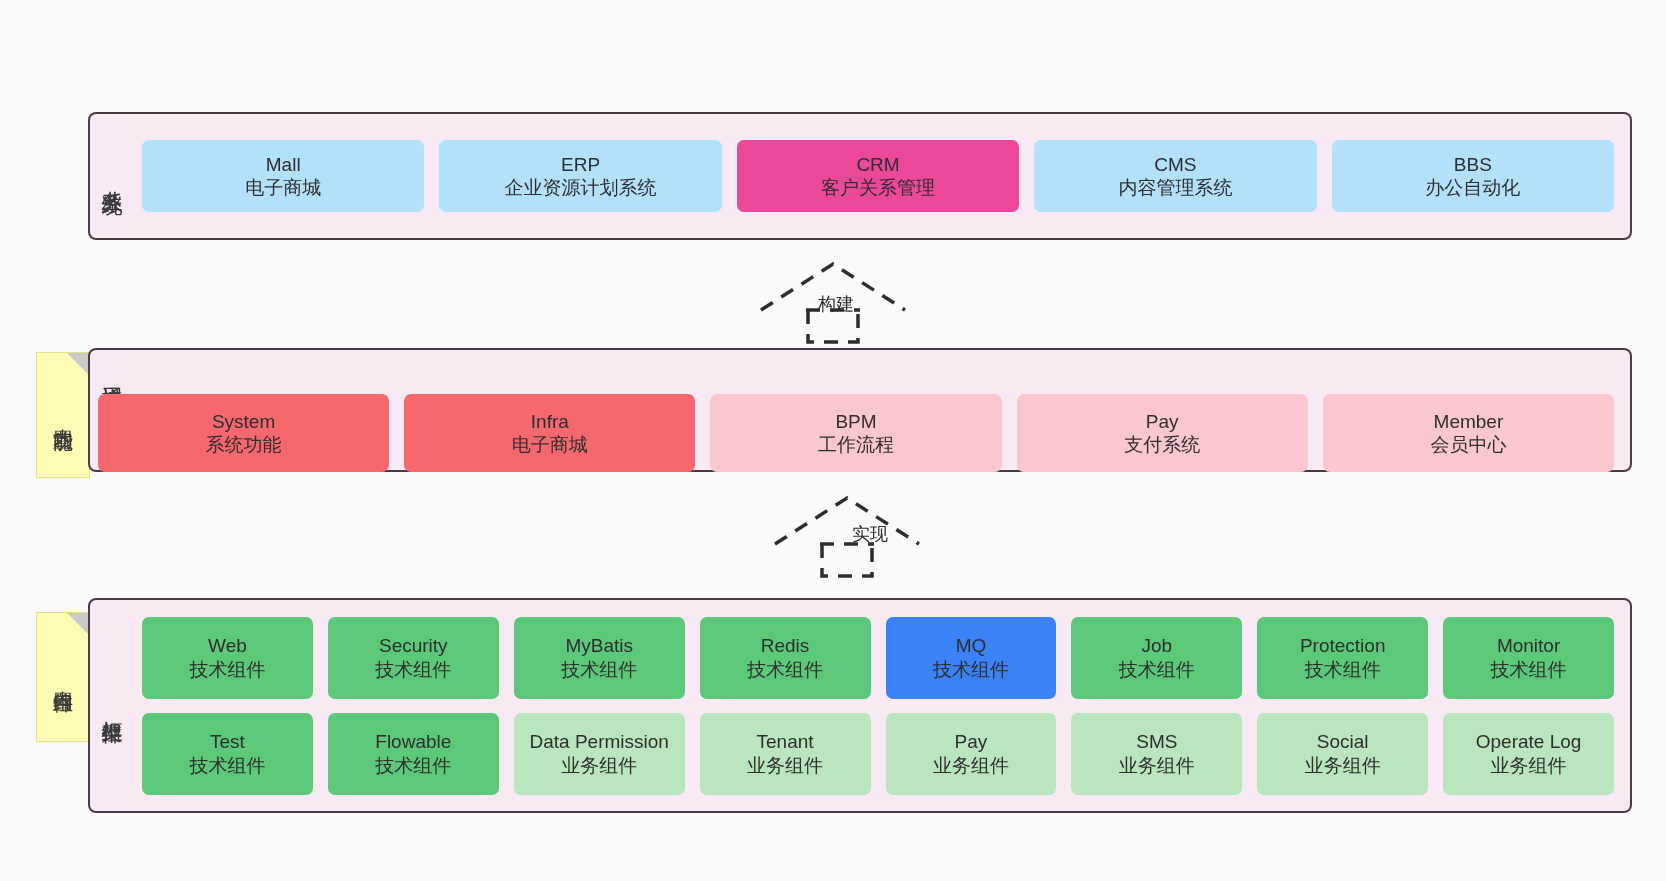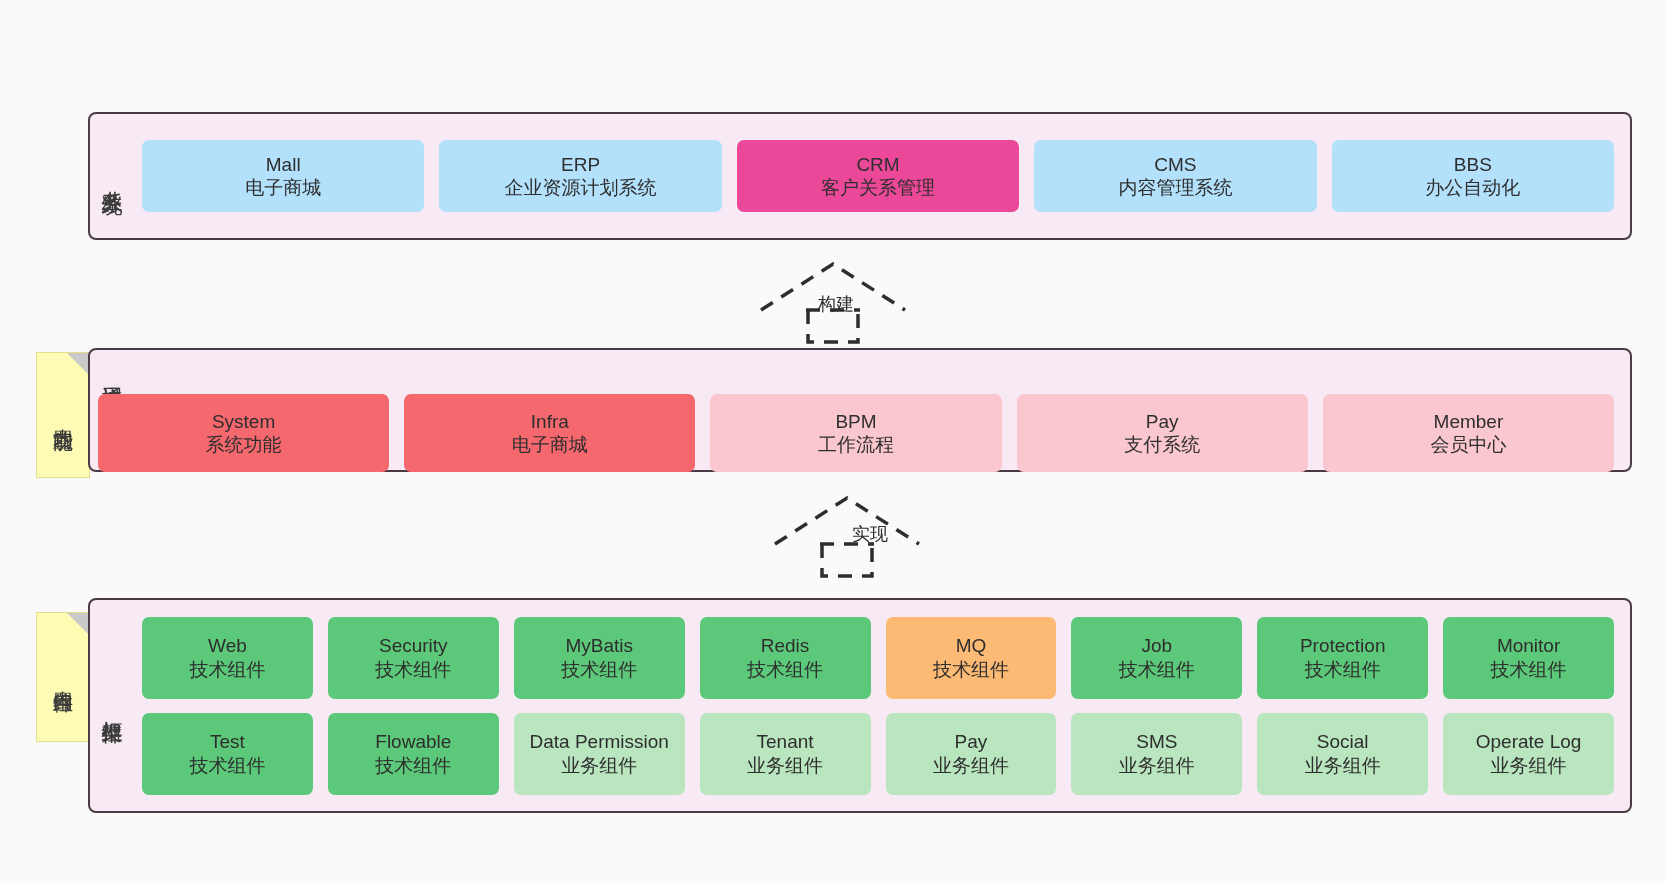--- a/index.html
+++ b/index.html
@@ -226,21 +226,21 @@
           <span class="l2">技术组件</span>
         </div>
         <div class="node" style="background:#5cc879">
           <span class="l1">MyBatis</span>
           <span class="l2">技术组件</span>
         </div>
         <div class="node" style="background:#5cc879">
           <span class="l1">Redis</span>
           <span class="l2">技术组件</span>
         </div>
-        <div class="node" style="background:#fdba74">
+        <div class="node" style="background:#3b82f6">
           <span class="l1">MQ</span>
           <span class="l2">技术组件</span>
         </div>
         <div class="node" style="background:#5cc879">
           <span class="l1">Job</span>
           <span class="l2">技术组件</span>
         </div>
         <div class="node" style="background:#5cc879">
           <span class="l1">Protection</span>
           <span class="l2">技术组件</span>

